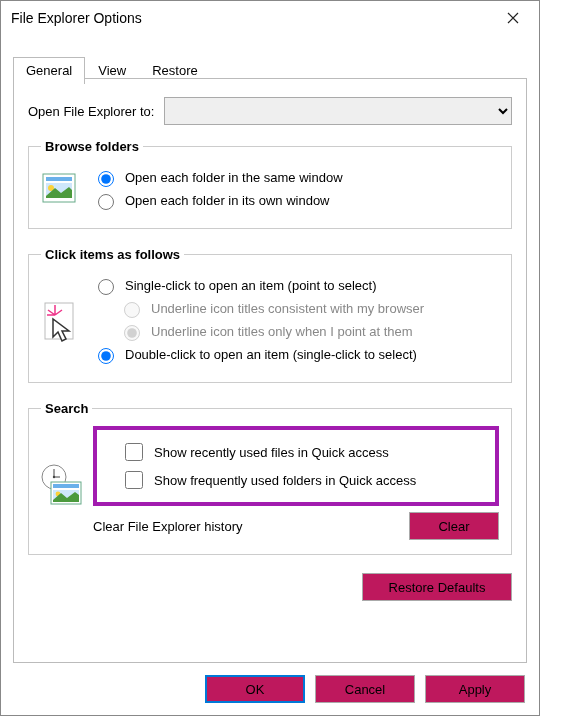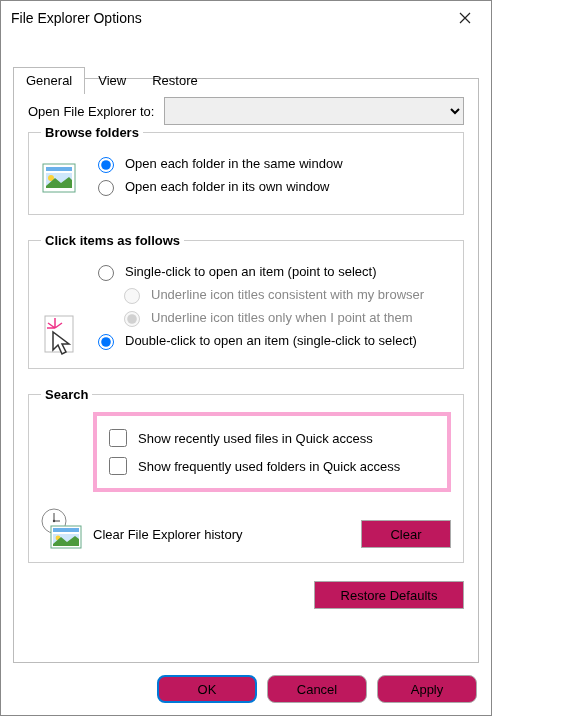--- a/index.html
+++ b/index.html
@@ -1,47 +1,47 @@
 <!DOCTYPE html>
 <html><head>
 <meta charset="utf-8">
 <style>
   * { box-sizing: border-box; font-family: "Segoe UI", Tahoma, sans-serif; font-size: 13px; }
   body { margin: 0; background: #fff; }
-  .window { width: 492px; height: 716px; border: 1px solid #888; background: #fff; display: flex; flex-direction: column; }
+  .window { width: 540px; height: 716px; border: 1px solid #888; background: #fff; display: flex; flex-direction: column; }
   .titlebar { height: 34px; display: flex; align-items: center; padding: 0 4px 0 10px; }
   .titlebar .title { flex: 1; font-size: 14px; }
   .close-btn { width: 44px; height: 30px; display: flex; align-items: center; justify-content: center; cursor: pointer; }
   .tabs-area { padding: 16px 12px 0 12px; }
   .tab-row { display: flex; border-bottom: 1px solid #bbb; }
-  .tab { padding: 5px 12px 6px 12px; border: 1px solid transparent; border-bottom: none; cursor: pointer; position: relative; top: 16px; }
+  .tab { padding: 5px 12px 6px 12px; border: 1px solid transparent; border-bottom: none; cursor: pointer; position: relative; top: 6px; }
   .tab.active { border-color: #bbb; background: #fff; }
   .content { border: 1px solid #bbb; border-top: none; padding: 18px 14px 14px 14px; margin: 0 12px; flex: 1; }
-  .row { display: flex; align-items: center; gap: 10px; }
+  .row { display: flex; align-items: center; gap: 10px; margin-bottom: 14px; }
   select { flex: 1; height: 28px; padding: 12px 6px; border: 1px solid #aaa; background: #efefef; }
   fieldset { border: 1px solid #ccc; margin: 0 0 18px 0; padding: 10px 12px 14px 12px; }
   fieldset legend { padding: 0 4px; font-weight: bold; }
-  .fs-row { display: flex; align-items: flex-end; gap: 12px; }
+  .fs-row { display: flex; align-items: center; gap: 12px; }
   .icon-box { width: 40px; height: 40px; margin-top: 2px; flex-shrink: 0; }
   .opts { flex: 1; }
   .radio-row { display: flex; align-items: center; gap: 8px; margin: 4px 0; }
   .radio-row input[type=radio] { width: 16px; height: 16px; }
   .radio-row.sub { margin-left: 26px; color: #888; }
   .radio-row.sub input[type=radio] { accent-color: #bbb; }
-  .privacy-opts { border: 4px solid #f9a8d4; padding: 6px 8px; }
+  .privacy-opts { border: 4px solid #a21caf; padding: 6px 24px; }
   .check-row { display: flex; align-items: center; gap: 8px; margin: 4px 0; }
   .check-row input[type=checkbox] { width: 18px; height: 18px; border: 1px solid #555; }
-  .clear-row { display: flex; align-items: center; gap: 20px; margin-top: 28px; }
+  .clear-row { display: flex; align-items: center; gap: 20px; margin-top: 6px; }
   .clear-row .lbl { flex: 1; }
   .btn { min-width: 90px; height: 28px; border: 1px solid #aaa; background: #be185d; cursor: pointer; }
   .btn.primary { border: 2px solid #0078d7; }
   .restore-row { display: flex; justify-content: flex-end; margin-top: 12px; }
   .restore-row .btn { min-width: 150px; }
   .dialog-buttons { display: flex; justify-content: flex-end; gap: 10px; padding: 12px 14px; }
-  .dialog-buttons .btn { min-width: 100px; border-radius: 8px; }
+  .dialog-buttons .btn { min-width: 100px; }
 </style>
 </head>
 <body>
 
 <div class="window">
   <div class="titlebar">
     <span class="title">File Explorer Options</span>
     <div class="close-btn">
       <svg width="12" height="12" viewBox="0 0 12 12">
           <path d="M1 1 L11 11 M11 1 L1 11" stroke="#222" stroke-width="1.2" fill="none"></path>

